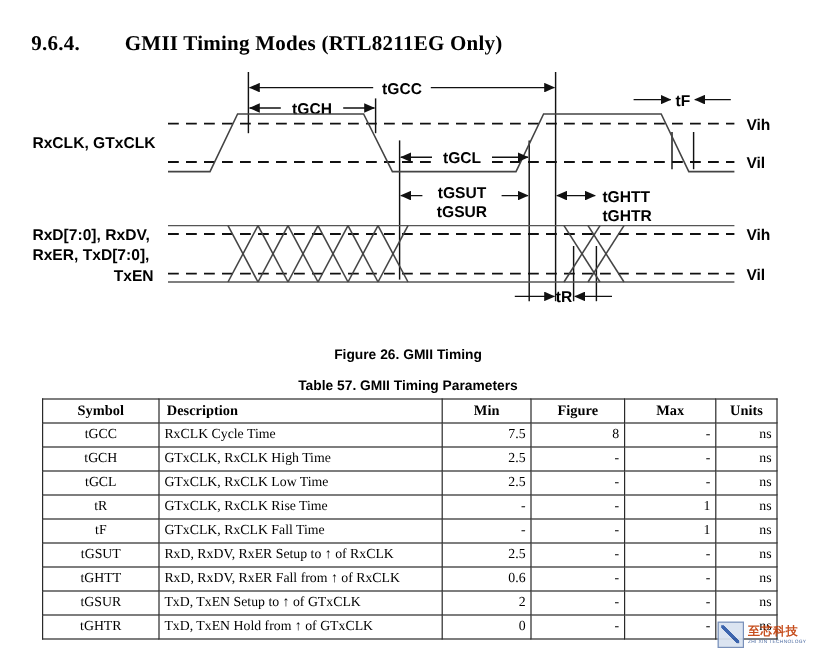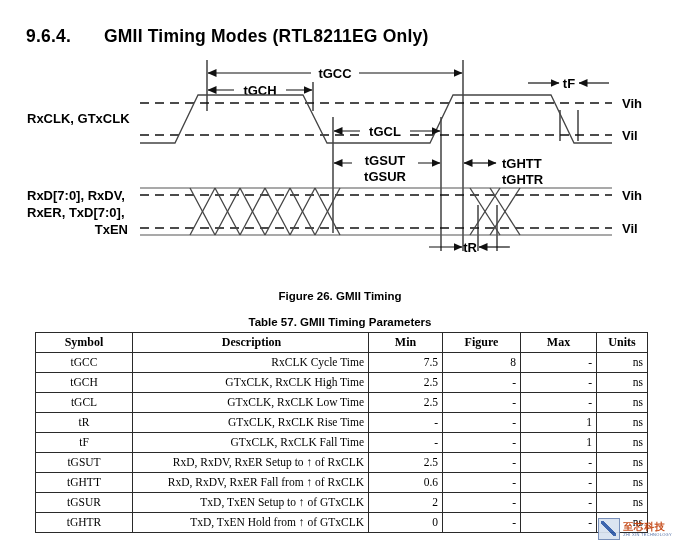--- a/index.html
+++ b/index.html
@@ -15,21 +15,21 @@
     color: #000000;
     overflow: hidden;
   }
 
   
   #section-heading {
     position: absolute;
     left: 26px;
     top: 26px;
     width: 620px;
-    font-family: Liberation Sans, sans-serif;
+    font-family: Liberation Serif, serif;
     font-weight: bold;
     font-size: 17.5px;
     letter-spacing: 0.2px;
     white-space: nowrap;
   }
   #section-heading .num {
     display: inline-block;
     width: 78px;
   }
 
@@ -88,26 +88,26 @@
     height: 19px;
     padding: 0 4px;
     line-height: 17px;
   }
   table#params-table thead th {
     font-weight: bold;
     text-align: center;
     font-size: 12px;
   }
   table#params-table thead th.desc-head {
-    text-align: center;
+    text-align: left;
     padding-left: 6px;
     margin-left: 24px;
   }
   td.c-symbol  { text-align: center; }
-  td.c-desc    { text-align: right; padding-left: 6px; }
+  td.c-desc    { text-align: left; padding-left: 6px; }
   td.c-min,
   td.c-typ,
   td.c-max,
   td.c-units   { text-align: right; }
 
   
   #watermark {
     position: absolute;
     right: 8px;
     bottom: 5px;

